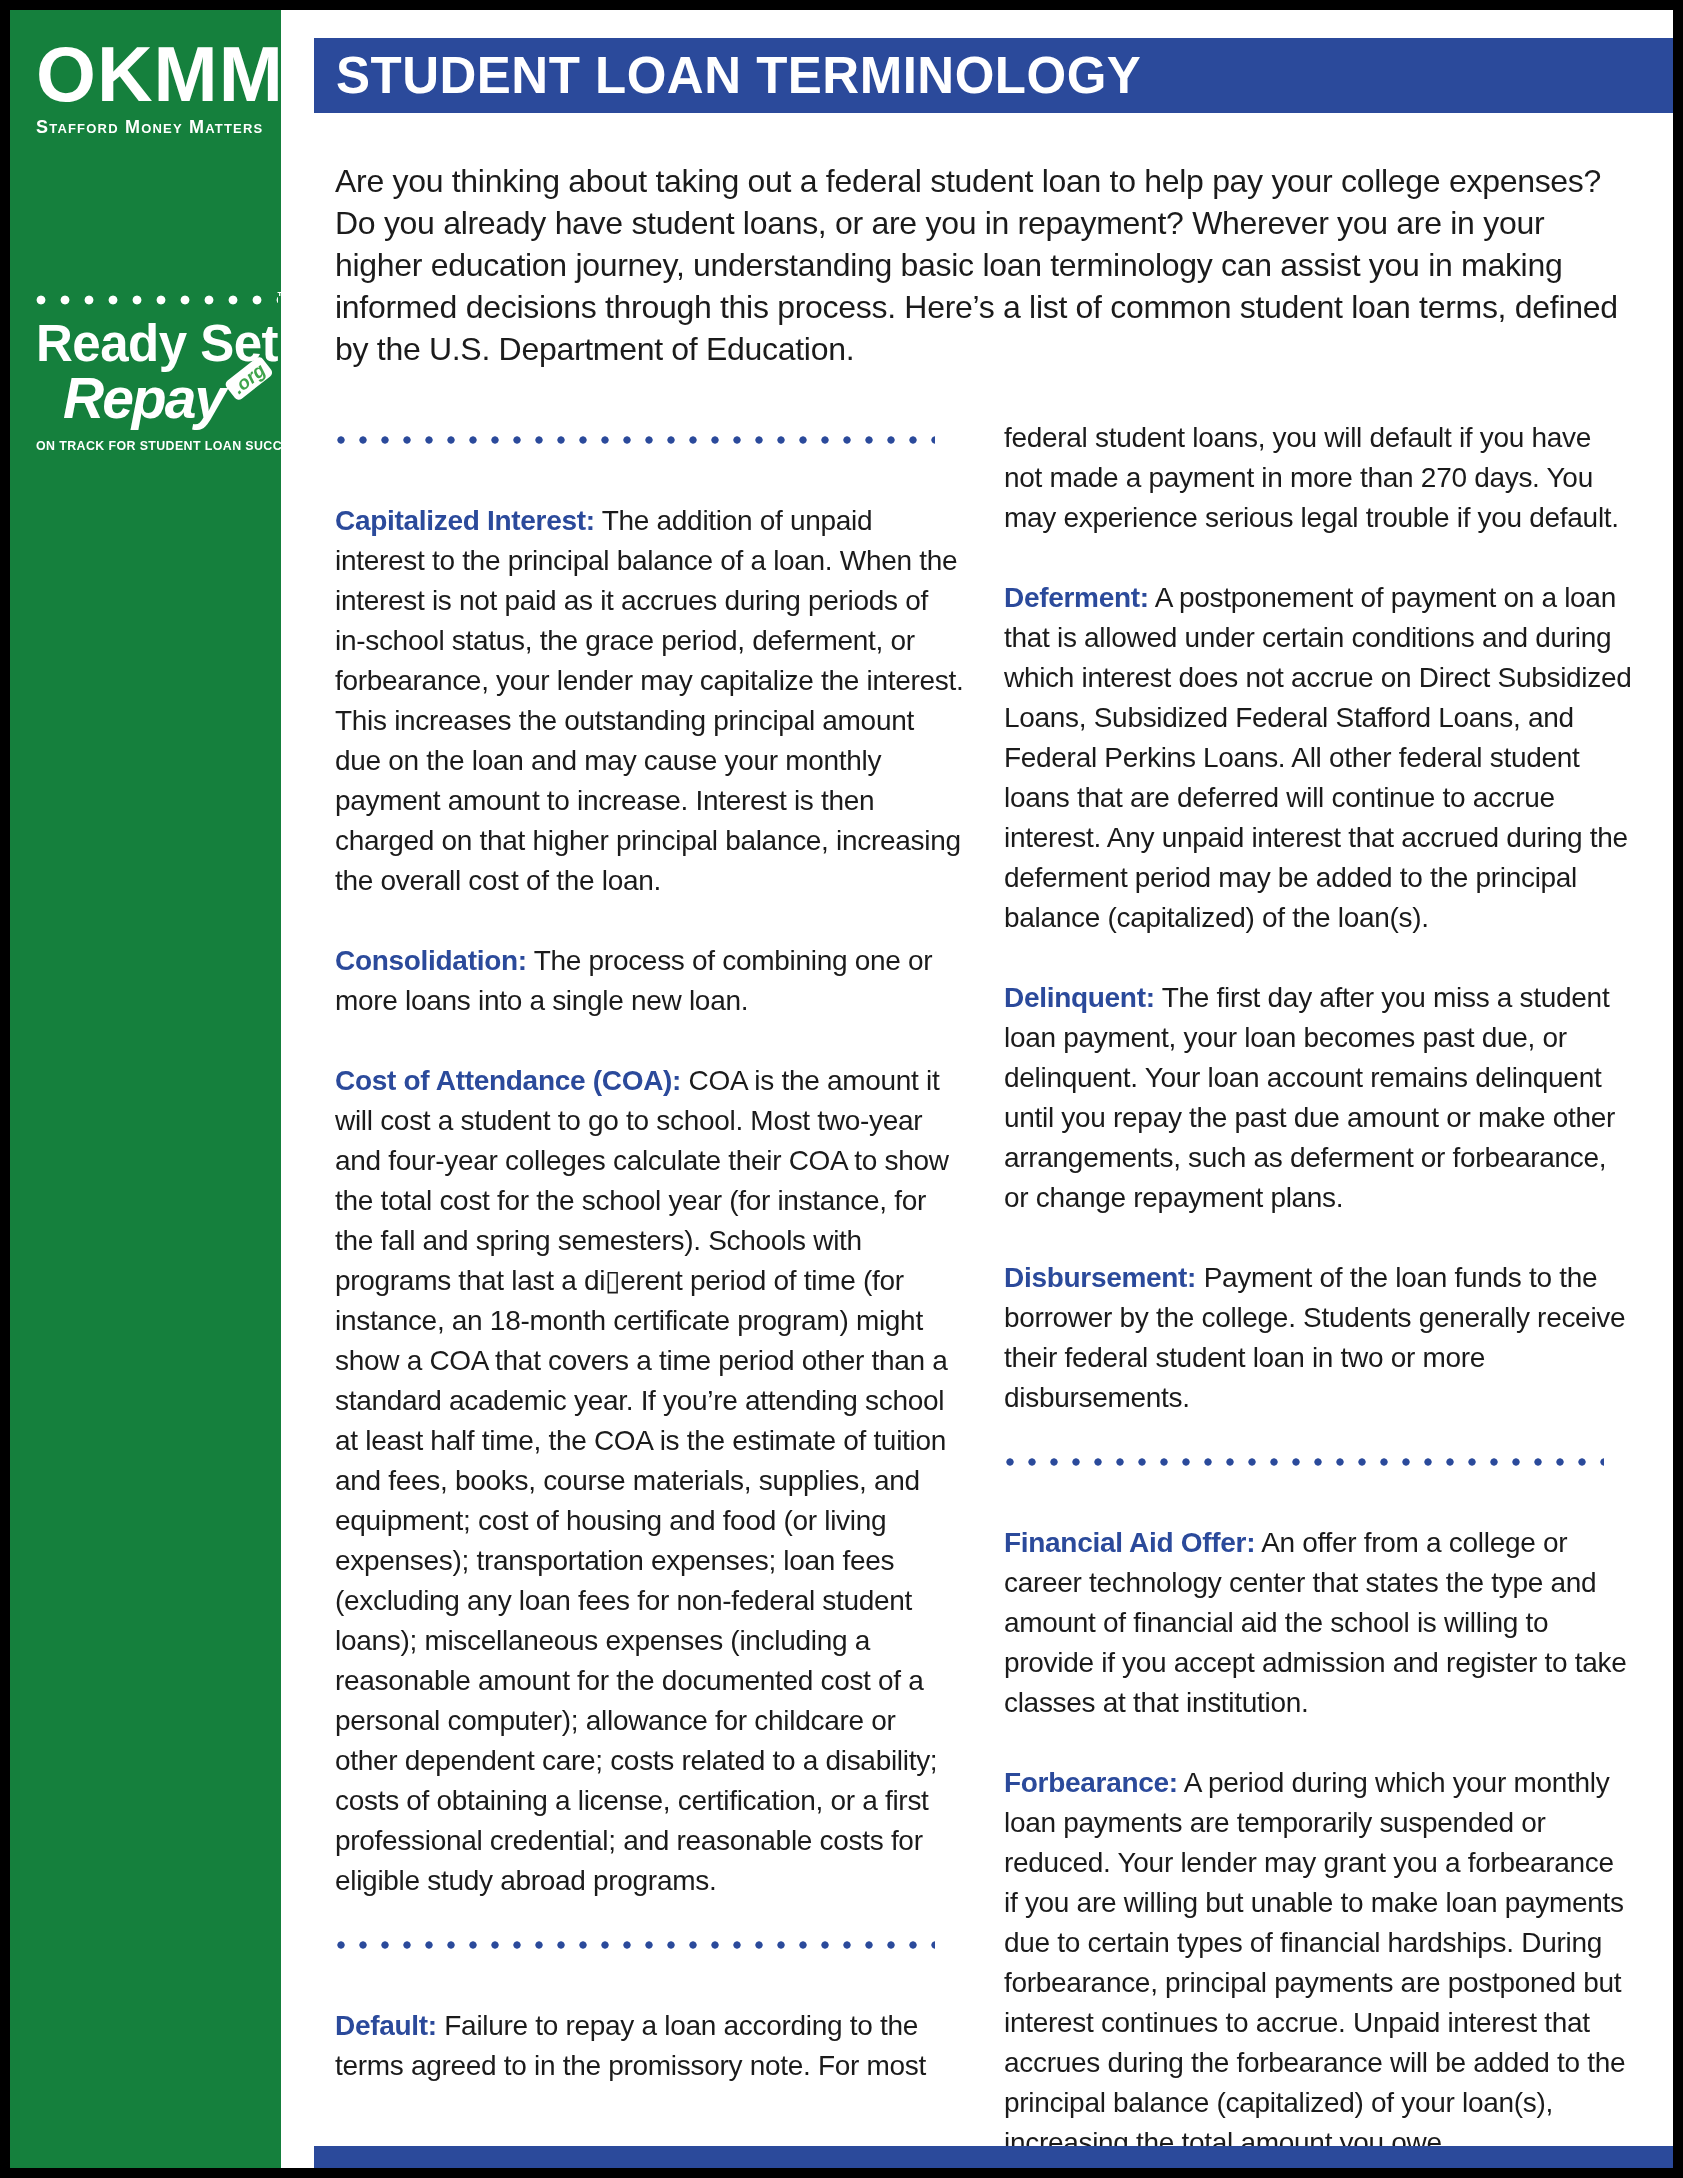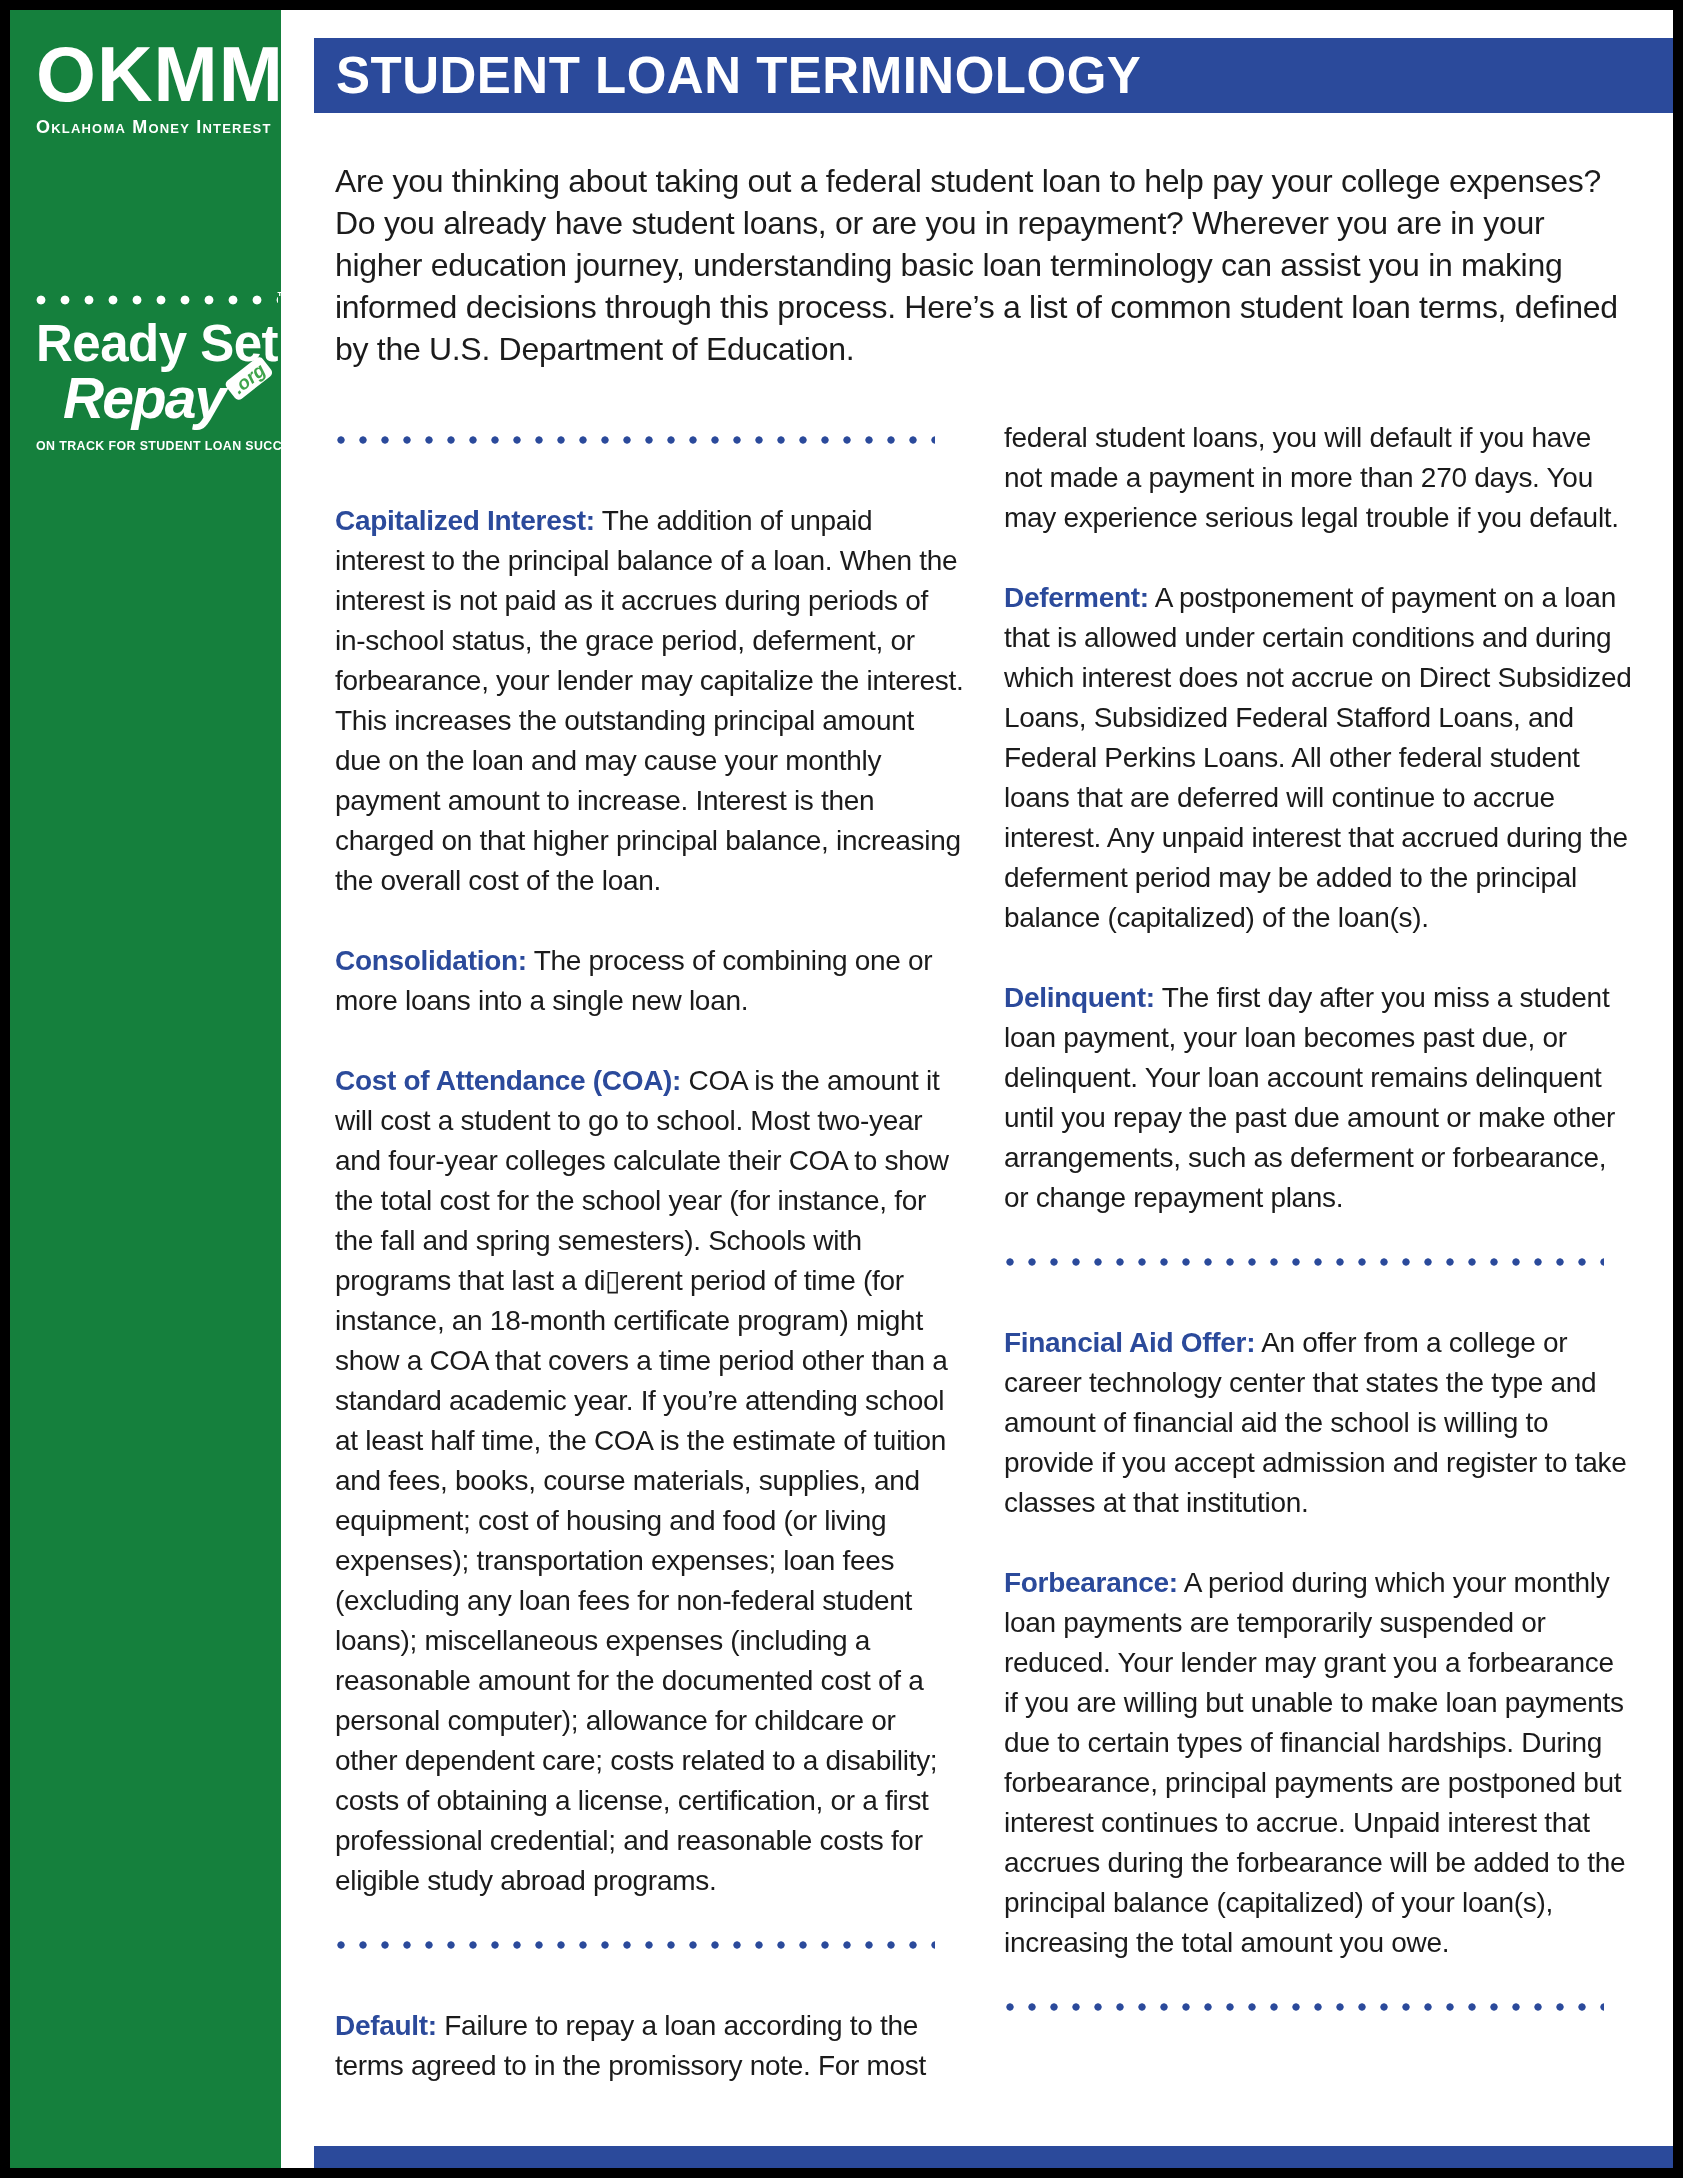--- a/index.html
+++ b/index.html
@@ -40,21 +40,21 @@
   .footer-bar{position:absolute;left:304px;right:0;bottom:0;height:22px;background:#2B4A9B;}
 </style>
 </head>
 <body>
 
 <div class="page">
 
   <div class="sidebar">
     <div class="okmm">
       <div class="okmm-word"><span>OKMM</span><span class="okmm-tm">™</span></div>
-      <div class="okmm-tagline">Oklahoma Money Interest</div>
+      <div class="okmm-tagline">Stafford Money Matters</div>
     </div>
     <div class="rsr">
       <div class="rsr-dots">
           <span class="rsr-tm">™</span>
         </div>
       <div class="rsr-line1">Ready Set</div>
       <div class="rsr-line2"><span>Repay</span><span class="rsr-org">.org</span></div>
       <div class="rsr-tagline">ON TRACK FOR STUDENT LOAN SUCCESS</div>
     </div>
   </div>
@@ -72,20 +72,21 @@
         <p class="def"><span class="term">Consolidation:</span> <span>The process of combining one or more loans into a single new loan.</span></p>
         <p class="def"><span class="term">Cost of Attendance (COA):</span> <span>COA is the amount it will cost a student to go to school. Most two-year and four-year colleges calculate their COA to show the total cost for the school year (for instance, for the fall and spring semesters). Schools with programs that last a di▯erent period of time (for instance, an 18-month certificate program) might show a COA that covers a time period other than a standard academic year. If you’re attending school at least half time, the COA is the estimate of tuition and fees, books, course materials, supplies, and equipment; cost of housing and food (or living expenses); transportation expenses; loan fees (excluding any loan fees for non-federal student loans); miscellaneous expenses (including a reasonable amount for the documented cost of a personal computer); allowance for childcare or other dependent care; costs related to a disability; costs of obtaining a license, certification, or a first professional credential; and reasonable costs for eligible study abroad programs.</span></p>
         <div class="dots"></div>
         <p class="def"><span class="term">Default:</span> <span>Failure to repay a loan according to the terms agreed to in the promissory note. For most</span></p>
       </div>
 
       <div class="col">
         <p class="def"><span class="term"></span><span>federal student loans, you will default if you have not made a payment in more than 270 days. You may experience serious legal trouble if you default.</span></p>
         <p class="def"><span class="term">Deferment:</span> <span>A postponement of payment on a loan that is allowed under certain conditions and during which interest does not accrue on Direct Subsidized Loans, Subsidized Federal Stafford Loans, and Federal Perkins Loans. All other federal student loans that are deferred will continue to accrue interest. Any unpaid interest that accrued during the deferment period may be added to the principal balance (capitalized) of the loan(s).</span></p>
         <p class="def"><span class="term">Delinquent:</span> <span>The first day after you miss a student loan payment, your loan becomes past due, or delinquent. Your loan account remains delinquent until you repay the past due amount or make other arrangements, such as deferment or forbearance, or change repayment plans.</span></p>
+        <p class="def"><span class="term">Disbursement:</span> <span>Payment of the loan funds to the borrower by the college. Students generally receive their federal student loan in two or more disbursements.</span></p>
         <div class="dots"></div>
         <p class="def"><span class="term">Financial Aid Offer:</span> <span>An offer from a college or career technology center that states the type and amount of financial aid the school is willing to provide if you accept admission and register to take classes at that institution.</span></p>
         <p class="def"><span class="term">Forbearance:</span> <span>A period during which your monthly loan payments are temporarily suspended or reduced. Your lender may grant you a forbearance if you are willing but unable to make loan payments due to certain types of financial hardships. During forbearance, principal payments are postponed but interest continues to accrue. Unpaid interest that accrues during the forbearance will be added to the principal balance (capitalized) of your loan(s), increasing the total amount you owe.</span></p>
         <div class="dots"></div>
       </div>
 
     </div>
   </div>
 
   <div class="footer-bar"></div>

